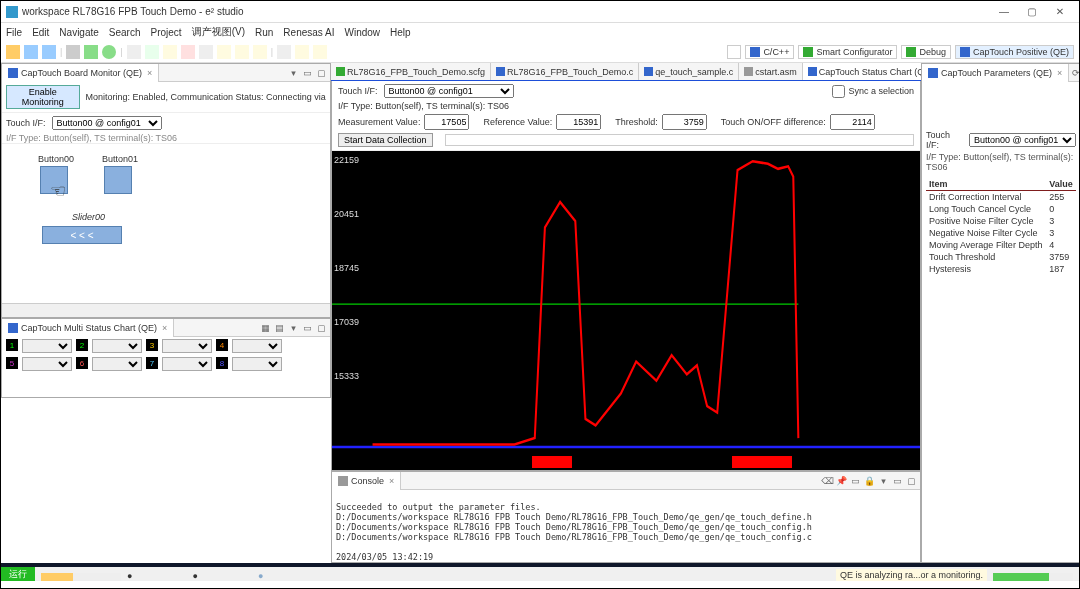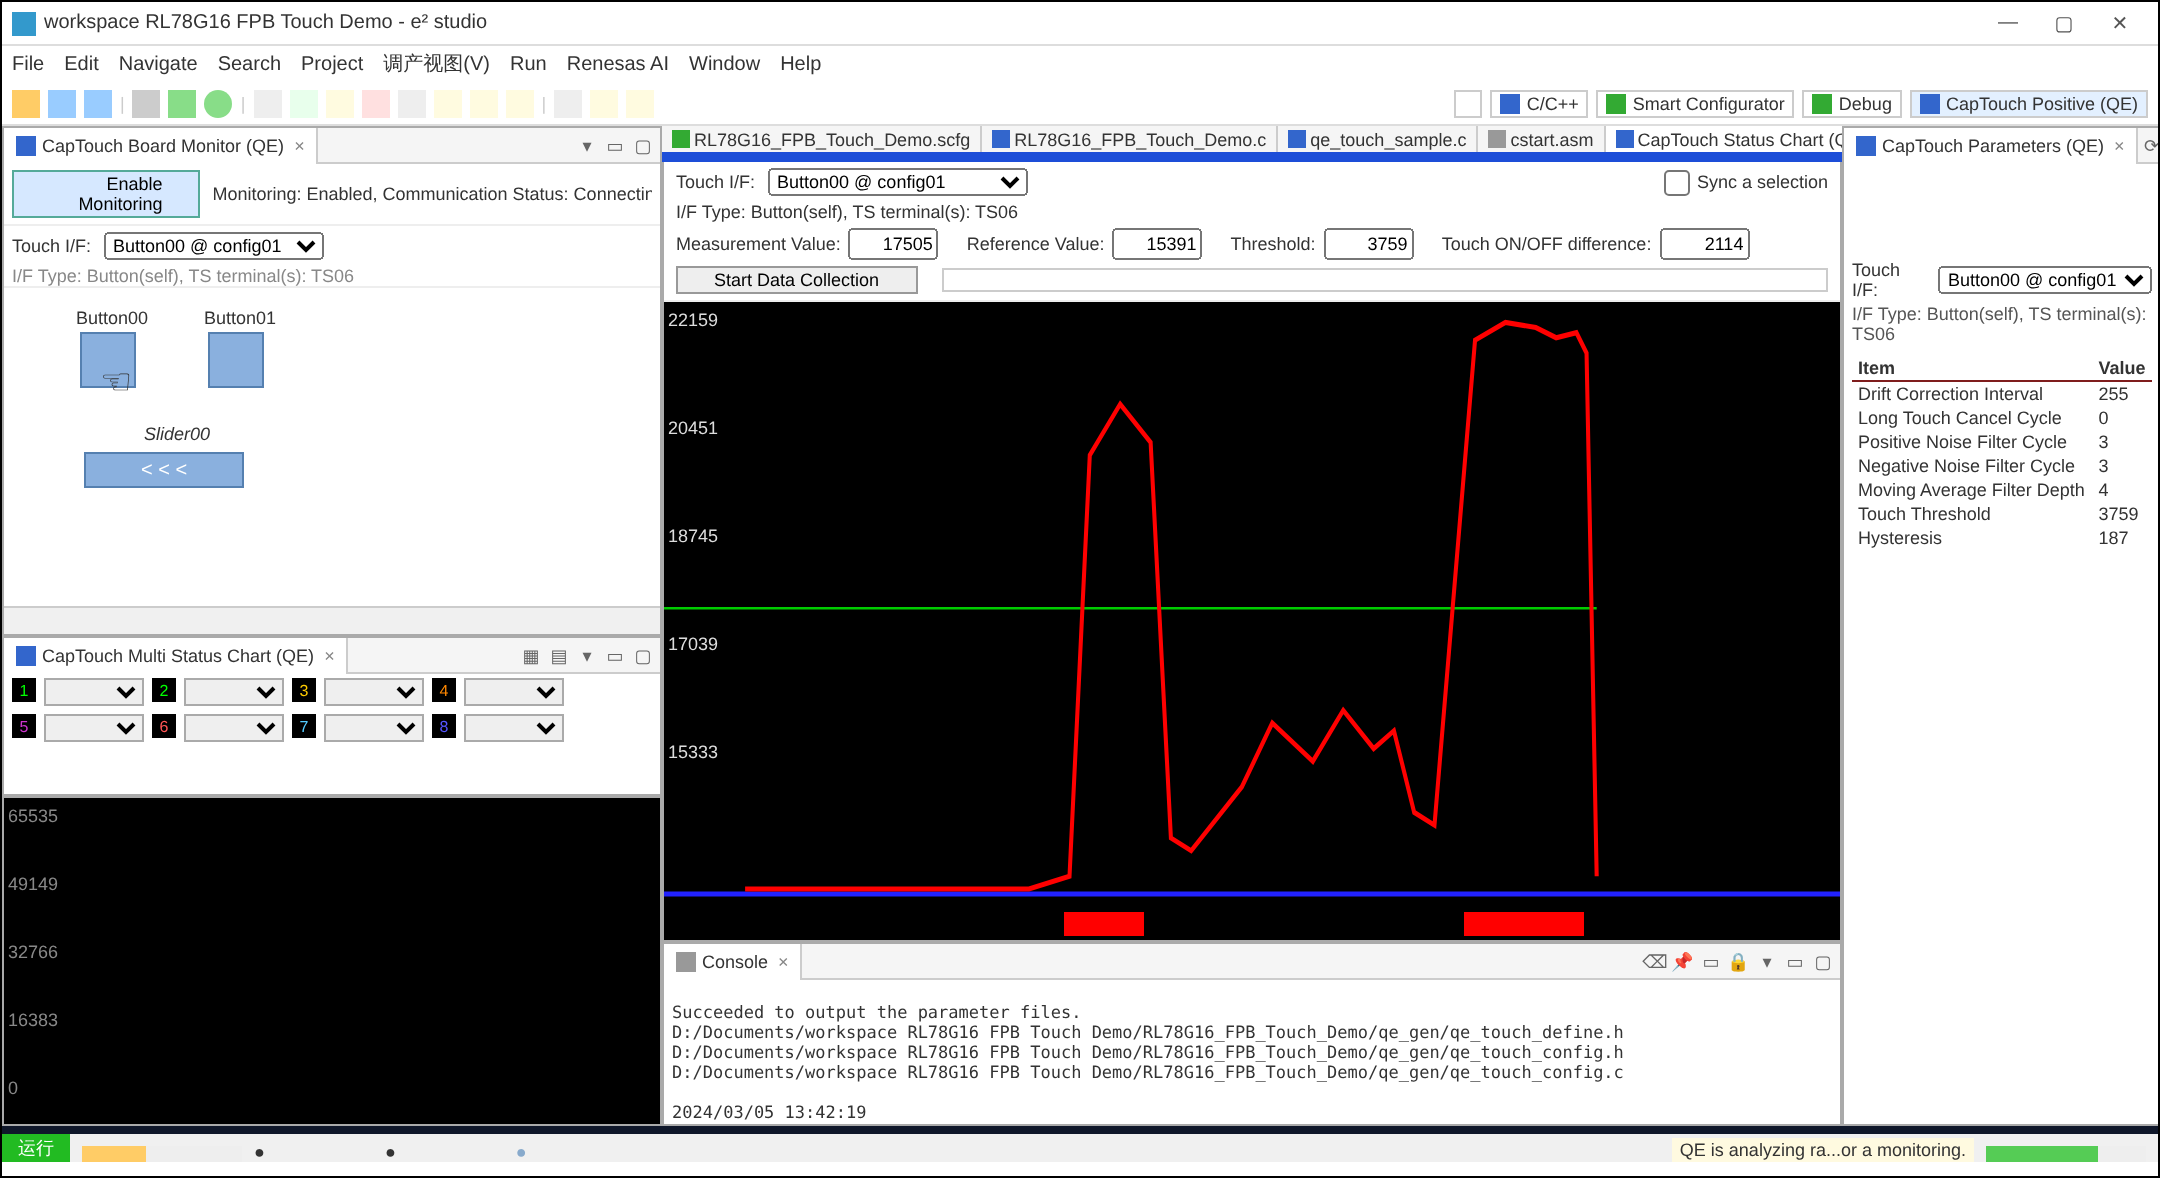--- a/index.html
+++ b/index.html
@@ -15,38 +15,38 @@
 .persp-btn { border: 1px solid #ccc; padding: 1px 4px; font-size: 9px; display: flex; align-items: center; gap: 3px; }
 .persp-btn.active { background: #e3f0ff; }
 .main { display: grid; grid-template-columns: 330px 590px 160px; height: 500px; }
 .panel { border: 1px solid #aaa; display: flex; flex-direction: column; overflow: hidden; }
 .tabrow { height: 18px; display: flex; align-items: center; background: #f5f5f5; border-bottom: 1px solid #ccc; font-size: 9px; }
 .tab { padding: 12px 6px; border-right: 1px solid #ccc; display: flex; align-items: center; gap: 3px; white-space: nowrap; }
 .tab.active { background: #fff; border-top: 1px solid #3b8; }
 .tabrow .tbicons { margin-left: auto; display: flex; gap: 1px; padding-right: 2px; }
 .tbicons span { width: 13px; height: 13px; display: flex; align-items: center; justify-content: center; font-size: 9px; color: #666; }
 .panel-body { flex: 1; background: #fff; overflow: hidden; }
-.btn { border: 1px solid #999; background: #eee; padding: 1px 18px; font-size: 9px; text-align: right; }
+.btn { border: 1px solid #999; background: #eee; padding: 1px 5px; font-size: 9px; }
 .btn.blue { background: #d6e8ff; border-color: #5a9; }
 .label { font-size: 9px; }
 .field { display: inline-flex; align-items: center; gap: 4px; margin-right: 8px; }
 .field input { width: 45px; font-size: 9px; text-align: right; padding: 1px; }
 select { font-size: 9px; }
 .sensors { padding: 30px 60px; position: relative; height: 170px; }
 .btn-shape { width: 28px; height: 28px; background: #8ab0de; border: 1px solid #5580b0; position: absolute; }
 .btn-label { font-size: 9px; position: absolute; }
 .slider-shape { width: 80px; height: 18px; background: #8ab0de; position: absolute; border: 1px solid #5580b0; display:flex; align-items:center; justify-content:space-around; color:#fff; }
 .cursor-hand { position: absolute; font-size: 18px; }
 .scrollbar-h { height: 14px; background: #f0f0f0; border-top: 1px solid #ccc; }
 .multi-row { display:flex; padding:2px 4px; gap:4px; }
 .mini { width:12px; height:12px; background:#000; display:inline-flex; color:#0f0; align-items:center; justify-content:center; font-size:8px; }
 .mini-sel { width:50px; height:14px; border:1px solid #aaa; }
 .chart-black { background:#000; color:#888; font-size:9px; padding:2px; position:relative; }
 .chart-black .ylab { position:absolute; left:2px; }
-.editor-tabs { height:18px; display:flex; background:#f5f5f5; border-bottom:5px solid #1d4ed8; font-size:9px; overflow:hidden; }
+.editor-tabs { height:18px; display:flex; background:#f5f5f5; border-bottom:1px solid #1d4ed8; font-size:9px; overflow:hidden; }
 .editor-tabs .etab { padding:1px 5px; border-right:1px solid #ccc; white-space:nowrap; display:flex; align-items:center; gap:2px; }
 .etab.active { background:#fff; }
 .status-chart-hdr { padding:3px 6px; display:flex; flex-direction:column; gap:3px; background:#fff; border-bottom:1px solid #eee; }
 .status-chart-hdr .row { display:flex; align-items:center; gap:6px; }
 .chart-area { background:#000; flex:1; position:relative; }
 .redline { stroke:red; stroke-width:2; fill:none; }
 .chart-area .ytick { position:absolute; left:2px; color:#ddd; font-size:9px; }
 .touch-bar { position:absolute; bottom:2px; height:12px; background:red; }
 .console-body { background:#fff; font-family:monospace; font-size:8.5px; padding:2px 4px; white-space:pre; overflow:hidden; }
 .params-table { width:100%; border-collapse:collapse; font-size:9px; }
@@ -194,27 +194,20 @@
           <span class="mini" style="color:#f55">6</span>
             <select class="mini-sel"></select>
           <span class="mini" style="color:#5cf">7</span>
             <select class="mini-sel"></select>
           <span class="mini" style="color:#55f">8</span>
             <select class="mini-sel"></select>
         </div>
       </div>
     </div>
 
-    <div class="panel chart-black" style="height:165px;">
-      <span class="ylab" style="top:4px">65535</span>
-      <span class="ylab" style="top:38px">49149</span>
-      <span class="ylab" style="top:72px">32766</span>
-      <span class="ylab" style="top:106px">16383</span>
-      <span class="ylab" style="top:140px">0</span>
-    </div>
   </div>
 
   <div style="display:flex;flex-direction:column;">
     <div class="editor-tabs">
       <div class="etab">
           <span style="width:9px;height:9px;background:#3a3;"></span>
           <span>RL78G16_FPB_Touch_Demo.scfg</span>
         </div>
       <div class="etab">
           <span style="width:9px;height:9px;background:#36c;"></span>

